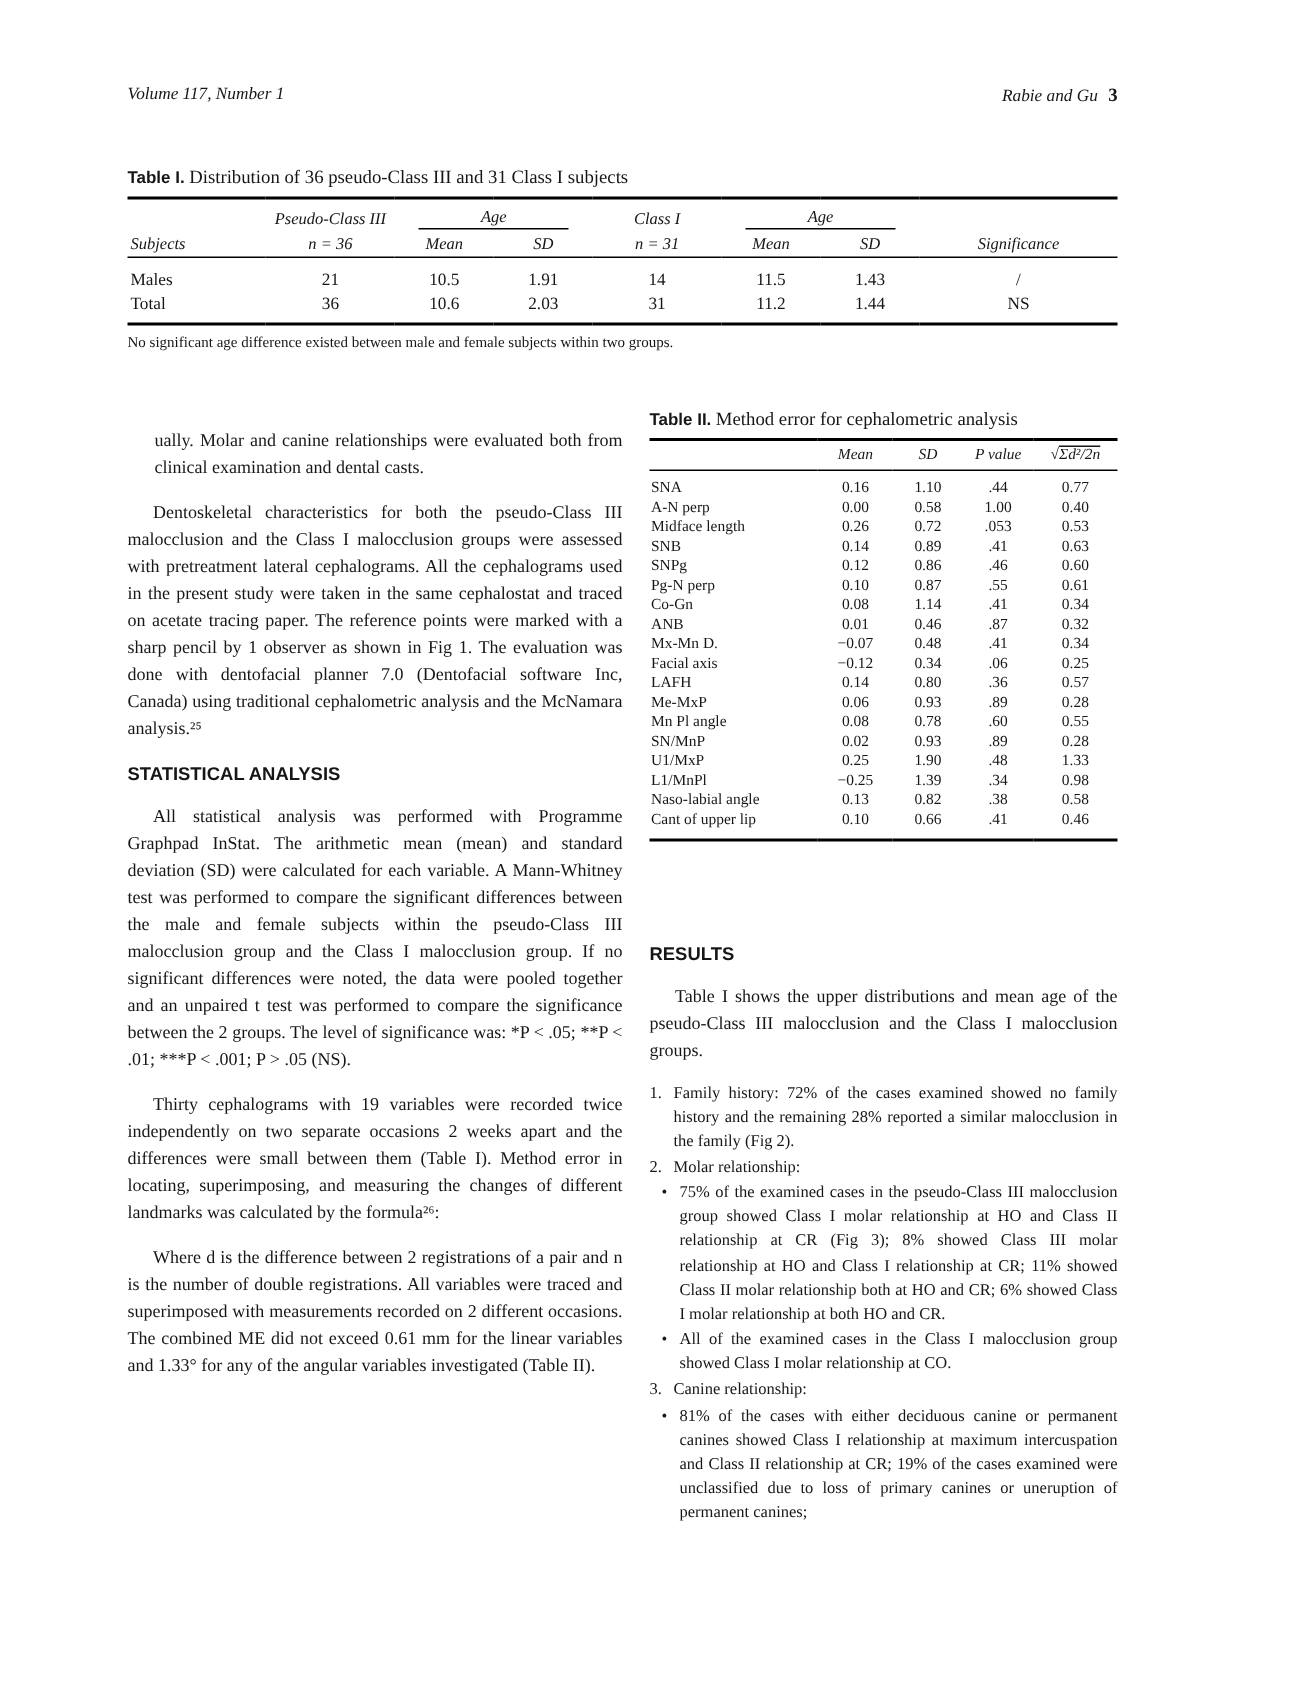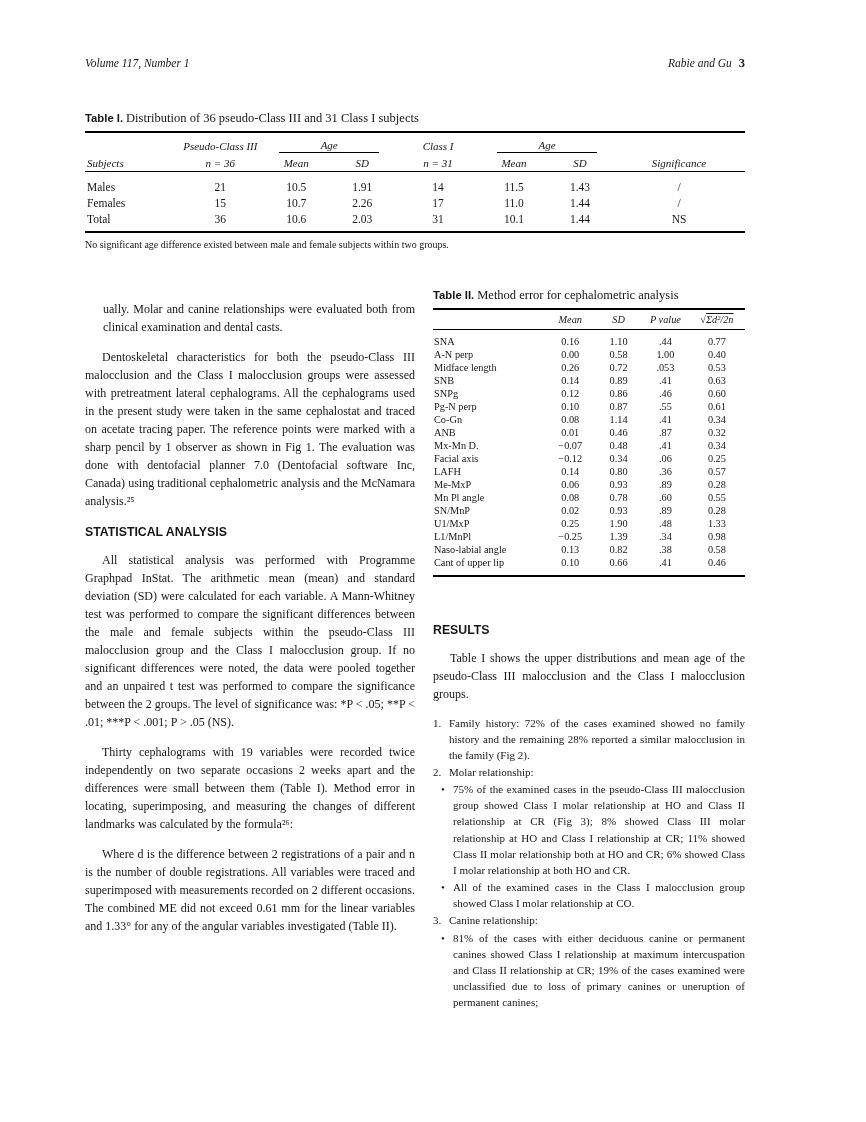--- a/index.html
+++ b/index.html
@@ -36,21 +36,21 @@
   .section-heading{font-family:"Liberation Sans",sans-serif;font-weight:bold;font-size:12.3px;margin:15px 0 9px;}
   .formula{text-align:center;font-size:13px;margin:14px 0;}
   .ovl{text-decoration:overline;}
   .t2{border-top:2px solid #000;border-bottom:2px solid #000;font-size:10.3px;margin-top:4px;}
   .t2 th{font-weight:normal;font-style:italic;text-align:center;font-size:10.3px;padding:4px 1px;}
   .t2 thead{border-bottom:1px solid #000;}
   .t2 td{text-align:center;padding:1px 1px;}
   .t2 td:first-child{text-align:left;}
   .t2 tbody tr:first-child td{padding-top:6px;}
   .t2 tbody tr:last-child td{padding-bottom:7px;}
-  .results{margin-top:46px;}
+  .results{margin-top:68px;}
   .results .section-heading{margin:0 0 9px;}
   .rlist{margin-top:3px;}
   .ritem{display:flex;font-size:11px;line-height:1.47;margin-top:1px;}
   .ritem .marker{flex:0 0 16px;}
   .ritem.bullet{padding-left:8px;}
   .ritem.bullet .marker{flex:0 0 12px;}
   .ritem .txt{flex:1;text-align:justify;}
 </style>
 </head>
 <body>
@@ -111,36 +111,26 @@
             <td>Males</td>
             <td>21</td>
             <td>10.5</td>
             <td>1.91</td>
             <td>14</td>
             <td>11.5</td>
             <td>1.43</td>
             <td>/</td>
           </tr>
           <tr>
-            <td>Females</td>
-            <td>15</td>
-            <td>10.7</td>
-            <td>2.26</td>
-            <td>17</td>
-            <td>11.0</td>
-            <td>1.44</td>
-            <td>/</td>
-          </tr>
-          <tr>
             <td>Total</td>
             <td>36</td>
             <td>10.6</td>
             <td>2.03</td>
             <td>31</td>
-            <td>10.1</td>
+            <td>11.2</td>
             <td>1.44</td>
             <td>NS</td>
           </tr>
         </tbody>
     </table>
     <div class="footnote">No significant age difference existed between male and female subjects within two groups.</div>
   </div>
 
   <div class="columns">
 

